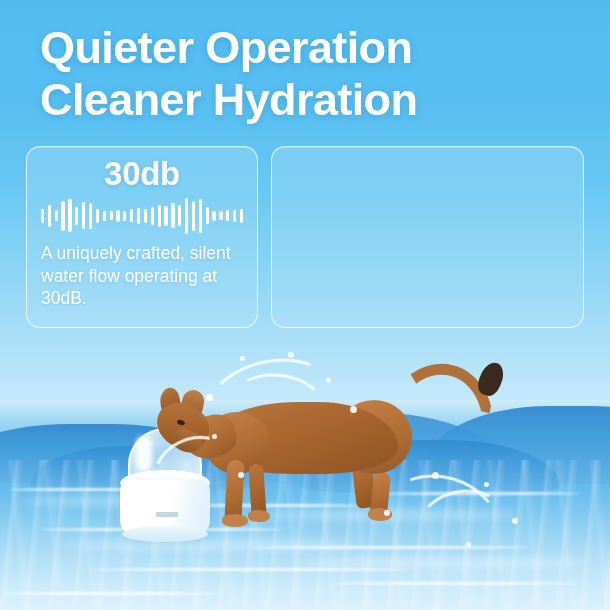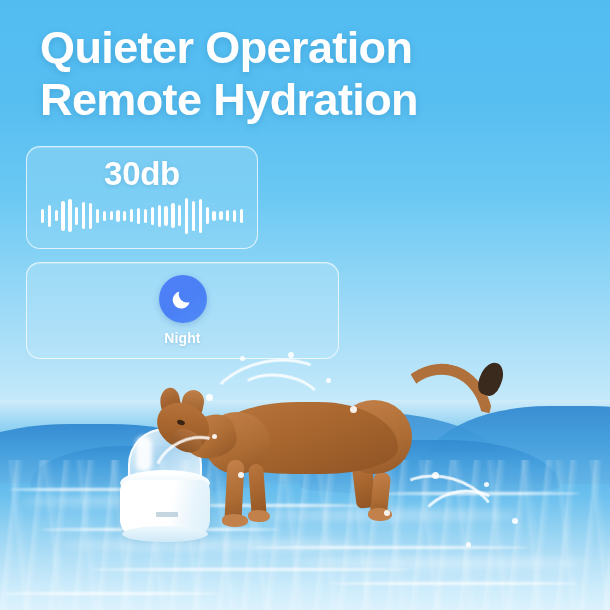--- a/index.html
+++ b/index.html
@@ -259,21 +259,20 @@
   .headline .line { display: block; white-space: nowrap; }
 
   
   .cards {
     position: absolute;
     left: 26px; top: 146px;
     width: 558px;
     height: 182px;
     display: flex;
     gap: 13px;
-    flex-direction: column;
   }
   .card {
     position: relative;
     border: 1.5px solid rgba(255,255,255,.72);
     border-radius: 14px;
     background: linear-gradient(180deg, rgba(255,255,255,.17) 0%, rgba(255,255,255,.07) 100%);
     box-shadow: inset 0 1px 0 rgba(255,255,255,.25);
     padding: 10px 14px 12px 14px;
     display: flex;
     flex-direction: column;
@@ -422,21 +421,21 @@
   </div>
   <div class="splash" style="left:148px; top:430px; width:110px; height:80px;">
     <div class="arc" style="left:4px;  top:8px;  width:80px; height:60px; transform:rotate(-26deg);"></div>
     <div class="droplet" style="left:2px;  top:50px; width:6px; height:6px;"></div>
     <div class="droplet" style="left:64px; top:4px;  width:5px; height:5px;"></div>
     <div class="droplet" style="left:90px; top:42px; width:6px; height:6px;"></div>
   </div>
 
   <h1 class="headline">
     <span class="line">Quieter Operation</span>
-    <span class="line">Remote Hydration</span>
+    <span class="line">Cleaner Hydration</span>
   </h1>
 
   <div class="cards">
 
     <div class="card left">
       <div class="db-value">30db</div>
       <div class="waveform">
           <span class="wf-bar" style="height: 14px;"></span>
           <span class="wf-bar" style="height: 22px;"></span>
           <span class="wf-bar" style="height: 11px;"></span>
@@ -461,33 +460,26 @@
           <span class="wf-bar" style="height: 36px;"></span>
           <span class="wf-bar" style="height: 30px;"></span>
           <span class="wf-bar" style="height: 34px;"></span>
           <span class="wf-bar" style="height: 17px;"></span>
           <span class="wf-bar" style="height: 10px;"></span>
           <span class="wf-bar" style="height: 9px;"></span>
           <span class="wf-bar" style="height: 11px;"></span>
           <span class="wf-bar" style="height: 12px;"></span>
           <span class="wf-bar" style="height: 14px;"></span>
         </div>
+      <div class="card-desc">A uniquely crafted, silent water flow operating at 30dB.</div>
     </div>
 
     <div class="card right">
       <div class="modes">
 
-        <div class="mode">
-          <div class="mode-circle">
-            <svg width="26" height="26" viewBox="0 0 26 26">
-              <path d="M19.6 16.2A8.4 8.4 0 0 1 9.2 5.6a8.6 8.6 0 1 0 10.4 10.6z" fill="#ffffff"></path>
-            </svg>
-          </div>
-          <div class="mode-label">Night</div>
-        </div>
 
 
 
       </div>
     </div>
 
   </div>
 
 </div>
 

